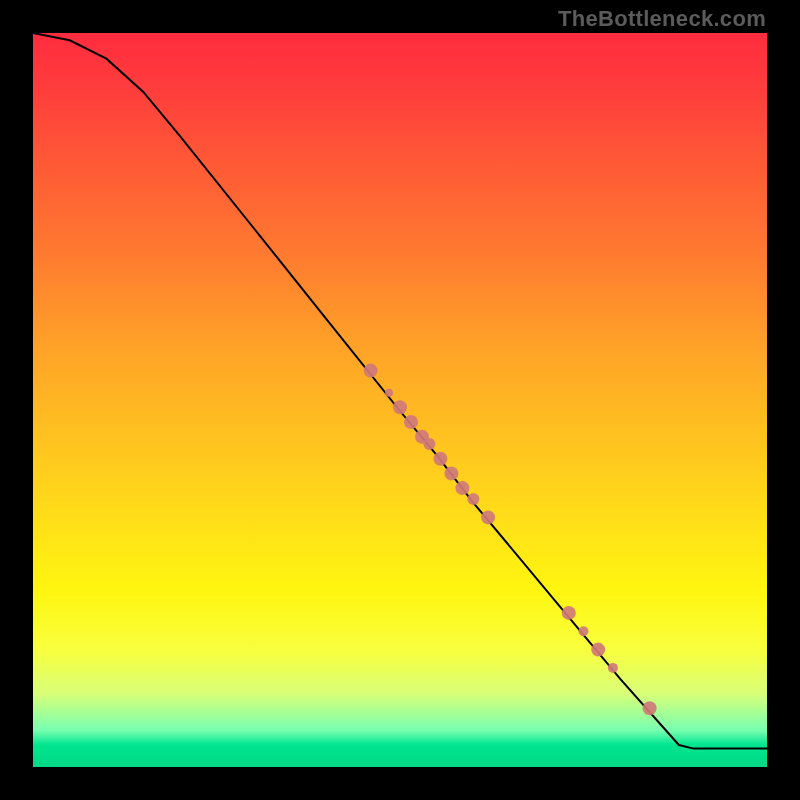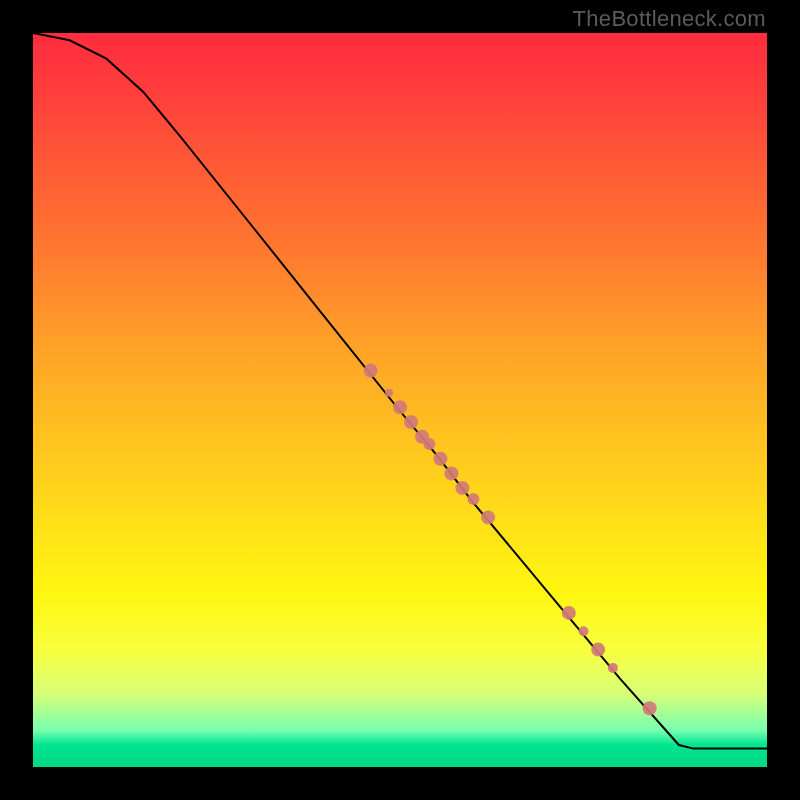--- a/index.html
+++ b/index.html
@@ -38,21 +38,21 @@
       #78ffb0 95%,
       #00e58f 97%,
       #00d885 100%
     );
   }
   .watermark {
     position: absolute;
     top: 6px;
     right: 34px;
     font-size: 22px;
-    font-weight: 400;
+    font-weight: 700;
     color: #5b5b5b;
     letter-spacing: 0.3px;
     user-select: none;
   }
   svg.overlay {
     position: absolute;
     left: 0;
     top: 0;
     width: 734px;
     height: 734px;

